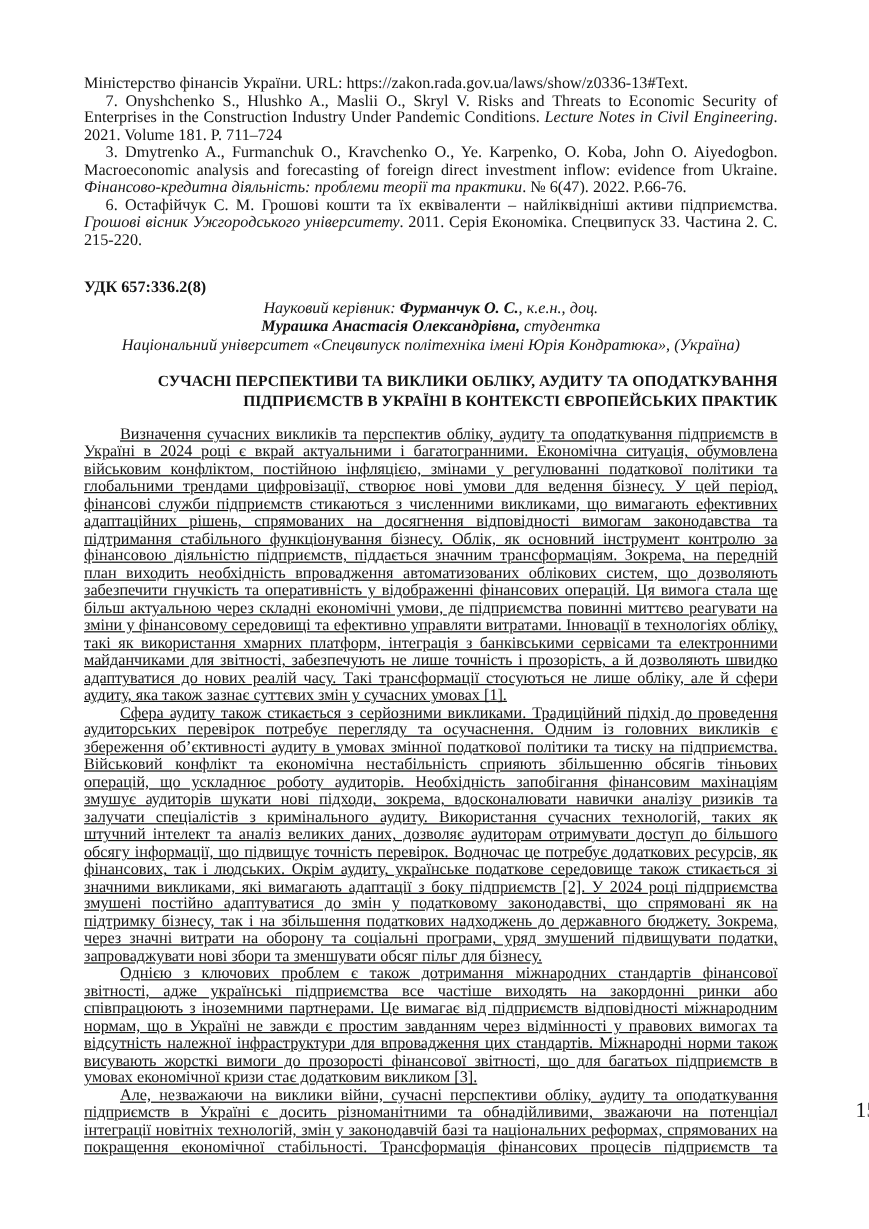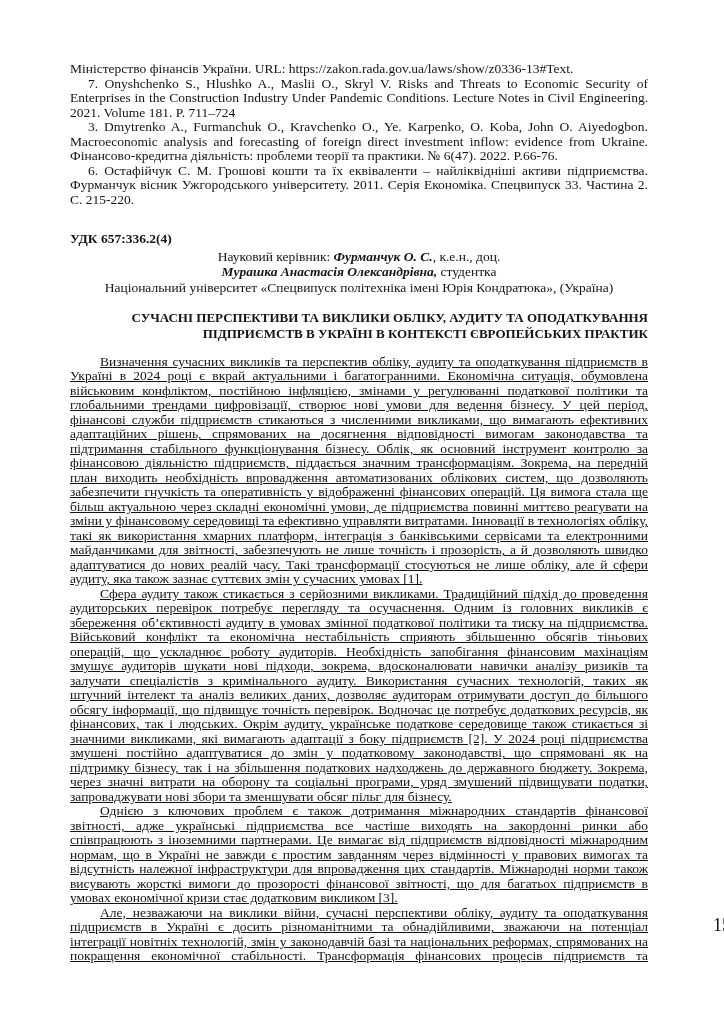--- a/index.html
+++ b/index.html
@@ -18,21 +18,21 @@
   .content {
     position: absolute;
     left: 70px; top: 62px;
     width: 578px;
     font-size: 13.5px;
     line-height: 14.5px;
   }
   .refs p { margin: 0; text-align: justify; }
   .refs p.indent { text-indent: 18px; }
   .run-n { font-style: normal; }
-  .run-i { }
+  .run-i { font-style: italic; }
   .run-bi { font-style: italic; font-weight: bold; }
   .udk { font-weight: bold; margin-top: 25px; }
   .authors { text-align: center; line-height: 15.8px; margin-top: 2px; }
   .title {
     font-weight: bold;
     text-align: right;
     font-size: 13px;
     line-height: 16px;
     margin: 14px 0 0 0;
   }
@@ -49,23 +49,23 @@
 </style>
 </head>
 <body>
 
 <div class="sheet">
   <div class="content">
     <div class="refs">
         <p><span class="run-n">Міністерство фінансів України. URL: https://zakon.rada.gov.ua/laws/show/z0336-13#Text.</span></p>
         <p class="indent"><span class="run-n">7. Onyshchenko S., Hlushko A., Maslii O., Skryl V. Risks and Threats to Economic Security of Enterprises in the Construction Industry Under Pandemic Conditions. </span><span class="run-i">Lecture Notes in Civil Engineering</span><span class="run-n">. 2021. Volume 181. P. 711–724</span></p>
         <p class="indent"><span class="run-n">3. Dmytrenko A., Furmanchuk O., Kravchenko O., Ye. Karpenko, O. Koba, John O. Aiyedogbon. Macroeconomic analysis and forecasting of foreign direct investment inflow: evidence from Ukraine. </span><span class="run-i">Фінансово-кредитна діяльність: проблеми теорії та практики</span><span class="run-n">. № 6(47). 2022. P.66-76.</span></p>
-        <p class="indent"><span class="run-n">6. Остафійчук С. М. Грошові кошти та їх еквіваленти – найліквідніші активи підприємства. </span><span class="run-i">Фурманчук вісник Ужгородського університету</span><span class="run-n">. 2011. Серія Економіка. Спецвипуск 33. Частина 2. С. 215-220.</span></p>
+        <p class="indent"><span class="run-n">6. Остафійчук С. М. Грошові кошти та їх еквіваленти – найліквідніші активи підприємства. </span><span class="run-i">Грошові вісник Ужгородського університету</span><span class="run-n">. 2011. Серія Економіка. Спецвипуск 33. Частина 2. С. 215-220.</span></p>
       </div>
-    <div class="udk">УДК 657:336.2(4)</div>
+    <div class="udk">УДК 657:336.2(8)</div>
     <div class="authors">
         <div><span class="run-i">Науковий керівник: </span><span class="run-bi">Фурманчук О. С.</span><span class="run-i">, к.е.н., доц.</span></div>
         <div><span class="run-bi">Мурашка Анастасія Олександрівна,</span><span class="run-i"> студентка</span></div>
         <div><span class="run-i">Національний університет «Спецвипуск політехніка імені Юрія Кондратюка», (Україна)</span></div>
       </div>
     <h1 class="title">СУЧАСНІ ПЕРСПЕКТИВИ ТА ВИКЛИКИ ОБЛІКУ, АУДИТУ ТА ОПОДАТКУВАННЯ ПІДПРИЄМСТВ В УКРАЇНІ В КОНТЕКСТІ ЄВРОПЕЙСЬКИХ ПРАКТИК</h1>
     <div class="body">
         <p>Визначення сучасних викликів та перспектив обліку, аудиту та оподаткування підприємств в Україні в 2024 році є вкрай актуальними і багатогранними. Економічна ситуація, обумовлена військовим конфліктом, постійною інфляцією, змінами у регулюванні податкової політики та глобальними трендами цифровізації, створює нові умови для ведення бізнесу. У цей період, фінансові служби підприємств стикаються з численними викликами, що вимагають ефективних адаптаційних рішень, спрямованих на досягнення відповідності вимогам законодавства та підтримання стабільного функціонування бізнесу. Облік, як основний інструмент контролю за фінансовою діяльністю підприємств, піддається значним трансформаціям. Зокрема, на передній план виходить необхідність впровадження автоматизованих облікових систем, що дозволяють забезпечити гнучкість та оперативність у відображенні фінансових операцій. Ця вимога стала ще більш актуальною через складні економічні умови, де підприємства повинні миттєво реагувати на зміни у фінансовому середовищі та ефективно управляти витратами. Інновації в технологіях обліку, такі як використання хмарних платформ, інтеграція з банківськими сервісами та електронними майданчиками для звітності, забезпечують не лише точність і прозорість, а й дозволяють швидко адаптуватися до нових реалій часу. Такі трансформації стосуються не лише обліку, але й сфери аудиту, яка також зазнає суттєвих змін у сучасних умовах [1].</p>
         <p>Сфера аудиту також стикається з серйозними викликами. Традиційний підхід до проведення аудиторських перевірок потребує перегляду та осучаснення. Одним із головних викликів є збереження об’єктивності аудиту в умовах змінної податкової політики та тиску на підприємства. Військовий конфлікт та економічна нестабільність сприяють збільшенню обсягів тіньових операцій, що ускладнює роботу аудиторів. Необхідність запобігання фінансовим махінаціям змушує аудиторів шукати нові підходи, зокрема, вдосконалювати навички аналізу ризиків та залучати спеціалістів з кримінального аудиту. Використання сучасних технологій, таких як штучний інтелект та аналіз великих даних, дозволяє аудиторам отримувати доступ до більшого обсягу інформації, що підвищує точність перевірок. Водночас це потребує додаткових ресурсів, як фінансових, так і людських. Окрім аудиту, українське податкове середовище також стикається зі значними викликами, які вимагають адаптації з боку підприємств [2]. У 2024 році підприємства змушені постійно адаптуватися до змін у податковому законодавстві, що спрямовані як на підтримку бізнесу, так і на збільшення податкових надходжень до державного бюджету. Зокрема, через значні витрати на оборону та соціальні програми, уряд змушений підвищувати податки, запроваджувати нові збори та зменшувати обсяг пільг для бізнесу.</p>
         <p>Однією з ключових проблем є також дотримання міжнародних стандартів фінансової звітності, адже українські підприємства все частіше виходять на закордонні ринки або співпрацюють з іноземними партнерами. Це вимагає від підприємств відповідності міжнародним нормам, що в Україні не завжди є простим завданням через відмінності у правових вимогах та відсутність належної інфраструктури для впровадження цих стандартів. Міжнародні норми також висувають жорсткі вимоги до прозорості фінансової звітності, що для багатьох підприємств в умовах економічної кризи стає додатковим викликом [3].</p>

